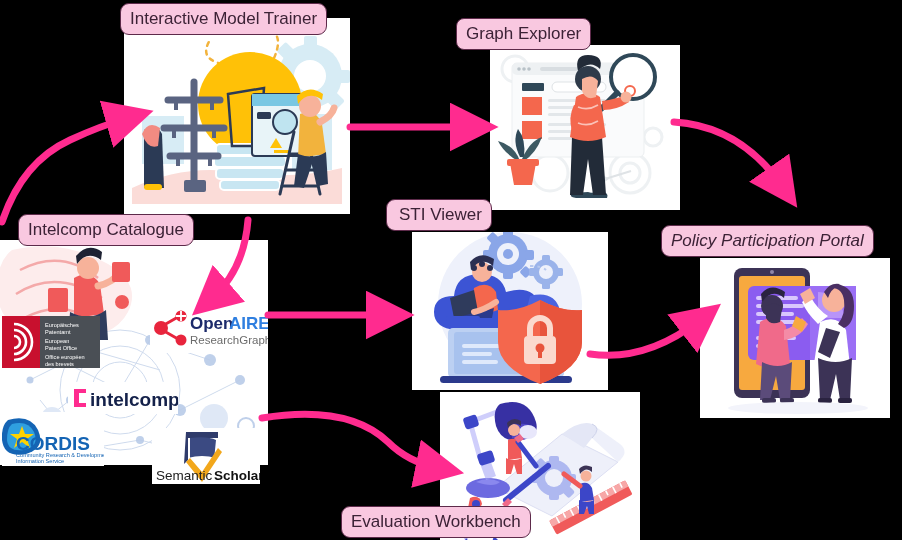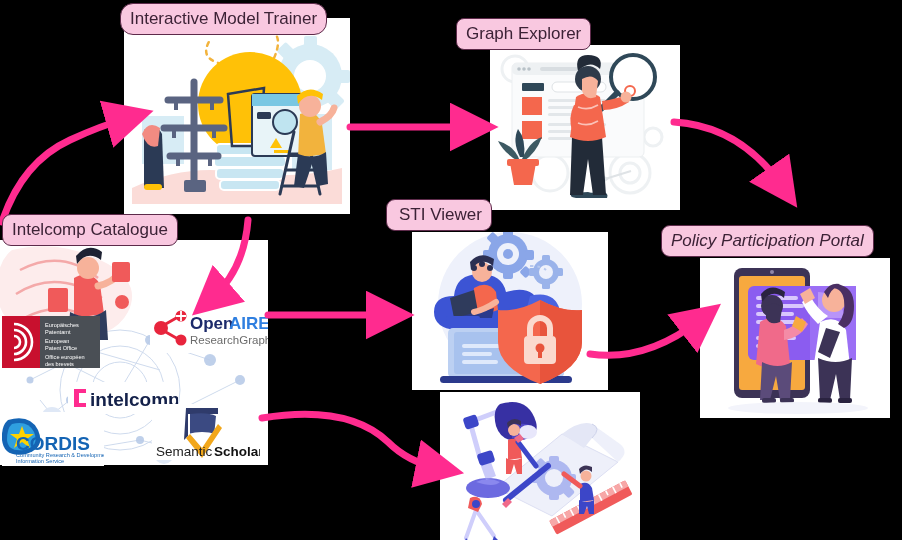--- a/index.html
+++ b/index.html
@@ -287,21 +287,21 @@
       <rect width="110" height="32" fill="#ffffff"></rect>
       <g fill="#ff2b8f">
         <rect x="6" y="7" width="5" height="18"></rect>
         <rect x="6" y="7" width="12" height="4"></rect>
         <rect x="6" y="21" width="12" height="4"></rect>
       </g>
       <text x="22" y="24" font-family="Liberation Sans, sans-serif" font-size="19" font-weight="bold" fill="#14214a">intelcomp</text>
     </svg>
   </div>
 
-  <div class="card" style="left:152px;top:404px;width:108px;height:56px;">
+  <div class="card" style="left:152px;top:428px;width:108px;height:56px;">
     <svg width="108" height="56" viewBox="0 0 108 56">
       <rect width="108" height="56" fill="#ffffff"></rect>
       <g>
         <path d="M34 4 h32 v6 h-30 v22 l-4 4 z" fill="#2f3b6b"></path>
         <path d="M38 10 q18 -2 26 2 l-2 20 q-12 -4 -24 -2 z" fill="#3b4a82"></path>
         <path d="M36 30 q14 -4 28 0 l-12 18 z" fill="#ffffff"></path>
         <path d="M38 30 l12 14 16 -24 4 4 -20 30 -16 -20 z" fill="#f2a71b"></path>
       </g>
       <text x="4" y="52" font-family="Liberation Sans, sans-serif" font-size="13.5" fill="#222222">Semantic</text>
       <text x="62" y="52" font-family="Liberation Sans, sans-serif" font-size="13.5" font-weight="bold" fill="#111111">Scholar</text>
@@ -564,24 +564,25 @@
 
   <svg class="arrow" style="left:258px;top:398px;width:210px;height:90px;" width="210" height="90" viewBox="0 0 210 90">
     <defs>
       <marker id="ah7" markerWidth="7" markerHeight="7" refX="3.2" refY="3.5" orient="auto">
         <path d="M0 0 L7 3.5 L0 7 z" fill="#ff2b8f"></path>
       </marker>
     </defs>
     <path d="M4 20 Q90 6 130 44 Q150 64 180 70" stroke="#ff2b8f" stroke-width="7" fill="none" stroke-linecap="round" marker-end="url(#ah7)"></path>
   </svg>
 
-  <div class="pill" style="left:120px;top:3px;border-radius:13px;">Interactive Model Trainer</div>
+  <div class="pill" style="left:120px;top:3px;">Interactive Model Trainer</div>
 
   <div class="pill" style="left:456px;top:18px;border-radius:8px;">Graph Explorer</div>
 
-  <div class="pill" style="left:2px;top:214px;">Intelcomp Catalogue</div>
+  <div class="pill" style="left:18px;top:214px;">Intelcomp Catalogue</div>
 
   <div class="pill" style="left:386px;top:199px;padding-left:12px;">STI Viewer</div>
 
   <div class="pill" style="left:661px;top:225px;font-style:italic;">Policy Participation Portal</div>
 
+  <div class="pill" style="left:341px;top:506px;">Evaluation Workbench</div>
 
 </div>
 
 </body></html>

